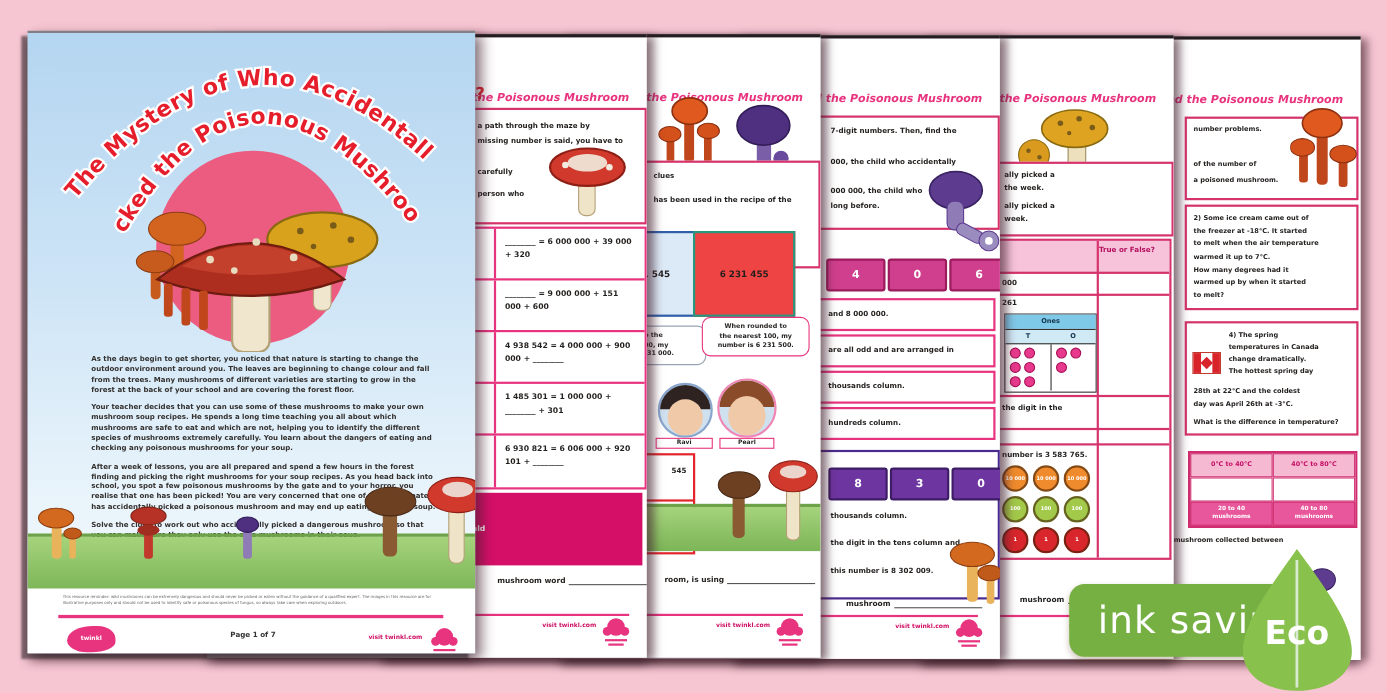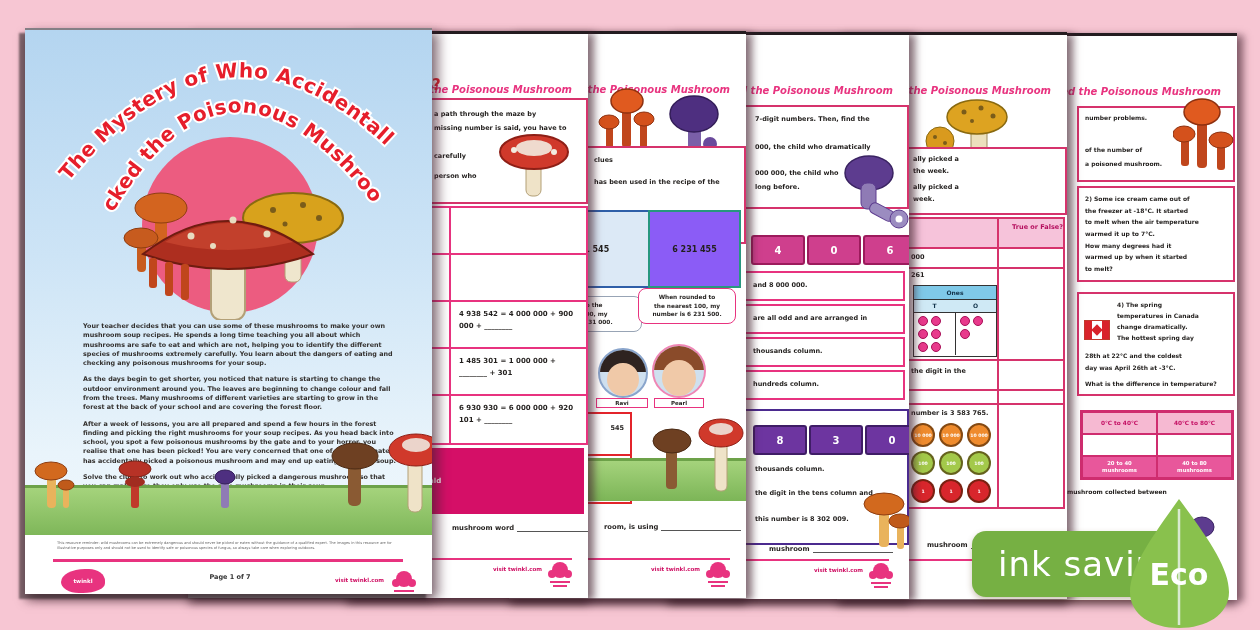--- a/index.html
+++ b/index.html
@@ -52,21 +52,21 @@
   .tile.purple{background:#6d35a0;border:2px solid #3f1d66;}
   .cluerow{position:absolute;left:56px;width:340px;height:30px;background:#fff;border:2px solid #e8337f;box-sizing:border-box;}
   .cluerow .frag{left:186px;top:8px;}
   .purplebox{position:absolute;background:#fff;border:2.5px solid #4b2a8f;}
 
   
   .tftable{position:absolute;border:2px solid #d6336c;background:#fff;}
   .tfvline{position:absolute;top:0;bottom:0;width:2px;background:#d6336c;}
   .tfhline{position:absolute;left:0;right:0;height:2px;background:#d6336c;}
   .tfhead{position:absolute;left:0;right:0;top:0;height:30px;background:#f6c3da;border-bottom:2px solid #d6336c;box-sizing:border-box;}
-  .tfheadlabel{position:absolute;left:158px;right:0;top:4px;text-align:right;color:#b50f5e;font-size:6.5px;font-weight:bold;line-height:1.3;}
+  .tfheadlabel{position:absolute;left:158px;right:0;top:4px;text-align:left;color:#b50f5e;font-size:6.5px;font-weight:bold;line-height:1.3;}
   .pvchart{position:absolute;border:1.5px solid #333;background:#fff;}
   .pvtitle{height:13px;background:#7fc9e8;color:#12334a;font-size:6px;font-weight:bold;text-align:center;line-height:13px;}
   .pvcols{display:flex;height:12px;background:#cfe9f5;border-top:1px solid #333;border-bottom:1px solid #333;}
   .pvcols div{flex:1;text-align:center;font-size:6px;font-weight:bold;color:#12334a;line-height:12px;}
   .pvdots{display:flex;height:42px;}
   .pvdots .col{flex:1;display:flex;flex-wrap:wrap;align-content:flex-start;padding:3px 4px;gap:3px;}
   .pvdots .col + .col{border-left:1px solid #333;}
   .dot{width:8px;height:8px;border-radius:50%;background:#e83a8c;border:1px solid #a80f57;}
   .pv{width:24px;height:24px;border-radius:50%;border:2px solid rgba(60,30,0,.6);color:#fff;font-size:4.6px;
       font-weight:bold;display:flex;align-items:center;justify-content:center;box-sizing:border-box;}
@@ -253,21 +253,21 @@
         <circle cx="22" cy="14" r="4" fill="#e8337f"></circle>
       <rect x="4" y="21" width="20" height="2" fill="#e8337f"></rect>
         <rect x="7" y="25" width="14" height="2" fill="#e8337f"></rect>
     </svg>
   </div>
 
   <div class="bpage" style="left:509px;top:32px;z-index:27;">
     <div class="phead">The Mystery of Who Accidentally Picked the Poisonous Mushroom</div>
     <div class="box" style="left:56px;top:70px;width:340px;height:100px;">
       <div class="frag" style="left:188px;top:8px;">7-digit numbers. Then, find the</div>
-      <div class="frag" style="left:188px;top:36px;">000, the child who dramatically</div>
+      <div class="frag" style="left:188px;top:36px;">000, the child who accidentally</div>
       <div class="frag" style="left:188px;top:62px;text-align:center;">000 000, the child who</div>
       <div class="frag" style="left:188px;top:76px;">long before.</div>
     </div>
     <svg style="position:absolute;left:330px;top:116px;z-index:2;" width="76" height="88" viewBox="0 0 76 88">
       <ellipse cx="30" cy="22" rx="24" ry="17" fill="#5d3c8f" stroke="#3a2362" stroke-width="1.5"></ellipse>
       <rect x="22" y="32" width="15" height="26" rx="6" fill="#8f7bb5" stroke="#5d3c8f"></rect>
       <rect x="34" y="50" width="26" height="11" rx="5" fill="#9b8cc0" stroke="#5d3c8f" transform="rotate(28 34 50)"></rect>
       <circle cx="60" cy="68" r="9" fill="#9b8cc0" stroke="#5d3c8f"></circle>
       <circle cx="60" cy="68" r="3.5" fill="#fff"></circle>
     </svg>
@@ -327,21 +327,21 @@
     <svg style="position:absolute;left:318px;top:58px;" width="60" height="66" viewBox="0 0 60 66">
       <rect x="24" y="30" width="13" height="32" rx="5" fill="#7a5fa8"></rect>
       <ellipse cx="30" cy="22" rx="24" ry="18" fill="#4e2f80" stroke="#331d58" stroke-width="1.5"></ellipse>
       <circle cx="46" cy="52" r="7" fill="#6a4a9c"></circle>
     </svg>
     <div class="box" style="left:58px;top:112px;width:338px;height:94px;">
       <div class="frag" style="left:188px;top:8px;">clues</div>
       <div class="frag" style="left:188px;top:30px;">has been used in the recipe of the</div>
     </div>
     <div class="numbox" style="left:176px;top:176px;width:126px;height:74px;background:#dce9f6;border:2.5px solid #2f5fa8;">6 231 545</div>
-    <div class="numbox" style="left:302px;top:176px;width:89px;height:74px;background:#8b5cf6;border:2.5px solid #27977f;">6 231 455</div>
+    <div class="numbox" style="left:284px;top:176px;width:89px;height:74px;background:#ef4444;border:2.5px solid #27977f;">6 231 455</div>
     <div class="bubble" style="left:168px;top:262px;width:116px;border:1px solid #98a4b5;">
       <div>rounded to the</div>
       <div>nearest 1 000, my</div>
       <div>number is 6 231 000.</div>
     </div>
     <div class="bubble" style="left:292px;top:254px;width:86px;border:1.5px solid #e8337f;">
       <div>When rounded to</div>
       <div>the nearest 100, my</div>
       <div>number is 6 231 500.</div>
     </div>
@@ -396,35 +396,37 @@
         <rect x="32" y="36" width="15" height="34" rx="6" fill="#efe3c8" stroke="#b3a077"></rect>
         <ellipse cx="40" cy="26" rx="34" ry="17" fill="#d0392b" stroke="#8e1f16" stroke-width="2"></ellipse>
         <ellipse cx="40" cy="22" rx="18" ry="8" fill="#f2ece0" opacity=".9"></ellipse>
         <circle cx="20" cy="24" r="3" fill="#f2ece0"></circle>
           <circle cx="60" cy="26" r="3" fill="#f2ece0"></circle>
       </svg>
     </div>
     <div class="eqtable" style="left:78px;top:172px;width:318px;">
       <div class="eqrow">
           <div class="eqlabel"></div>
+          <div class="eqval">________ = 6 000 000 + 39 000 + 320</div>
         </div>
       <div class="eqrow">
           <div class="eqlabel"></div>
+          <div class="eqval">________ = 9 000 000 + 151 000 + 600</div>
         </div>
       <div class="eqrow">
           <div class="eqlabel"></div>
           <div class="eqval">4 938 542 = 4 000 000 + 900 000 + ________</div>
         </div>
       <div class="eqrow">
           <div class="eqlabel"></div>
           <div class="eqval">1 485 301 = 1 000 000 + ________ + 301</div>
         </div>
       <div class="eqrow">
           <div class="eqlabel"></div>
-          <div class="eqval">6 930 930 = 6 000 000 + 920 101 + ________</div>
+          <div class="eqval">6 930 821 = 6 006 000 + 920 101 + ________</div>
         </div>
     </div>
     <div class="banner" style="left:78px;top:414px;width:318px;height:66px;">Emerald</div>
     <div class="sentence" style="left:244px;top:490px;">
       <span>mushroom word</span><span class="blank"></span>
     </div>
     <div class="rule" style="left:18px;top:524px;width:366px;"></div>
     <div class="visit" style="right:46px;top:532px;">visit twinkl.com</div>
     <svg class="logo-mark" style="right:14px;top:526px;position:absolute;" width="28" height="30" viewBox="0 0 28 30">
       <circle cx="14" cy="10" r="8" fill="#e8337f"></circle>
@@ -461,22 +463,22 @@
     </svg>
     <svg xmlns:xlink="http://www.w3.org/1999/xlink" style="position:absolute;left:8px;top:6px;" width="390" height="280" viewBox="0 0 390 280">
       <defs>
         <path id="arcA" d="M 40 140 Q 195 -44 358 115" fill="none"></path>
         <path id="arcB" d="M 78 180 Q 195 -22 342 170" fill="none"></path>
       </defs>
       <text class="arcText"><textPath xlink:href="#arcA" href="#arcA" startOffset="50%" text-anchor="middle">The Mystery of Who Accidentally</textPath></text>
       <text class="arcText"><textPath xlink:href="#arcB" href="#arcB" startOffset="50%" text-anchor="middle">Picked the Poisonous Mushroom</textPath></text>
     </svg>
     <div class="story">
+      <p>As the days begin to get shorter, you noticed that nature is starting to change the outdoor environment around you. The leaves are beginning to change colour and fall from the trees. Many mushrooms of different varieties are starting to grow in the forest at the back of your school and are covering the forest floor.</p>
       <p>Your teacher decides that you can use some of these mushrooms to make your own mushroom soup recipes. He spends a long time teaching you all about which mushrooms are safe to eat and which are not, helping you to identify the different species of mushrooms extremely carefully. You learn about the dangers of eating and checking any poisonous mushrooms for your soup.</p>
-      <p>As the days begin to get shorter, you noticed that nature is starting to change the outdoor environment around you. The leaves are beginning to change colour and fall from the trees. Many mushrooms of different varieties are starting to grow in the forest at the back of your school and are covering the forest floor.</p>
       <p>After a week of lessons, you are all prepared and spend a few hours in the forest finding and picking the right mushrooms for your soup recipes. As you head back into school, you spot a few poisonous mushrooms by the gate and to your horror, you realise that one has been picked! You are very concerned that one of your classmates has accidentally picked a poisonous mushroom and may end up eating it in their soup.</p>
       <p>Solve the clues to work out who accidentally picked a dangerous mushroom so that you can make sure they only use the safe mushrooms in their soup.</p>
     </div>
     <div class="grass"></div>
     <svg style="position:absolute;left:8px;top:428px;" width="42" height="56" viewBox="0 0 42 56">
       <rect x="14" y="16" width="9" height="34" rx="4" fill="#e9b35c"></rect>
       <ellipse cx="18" cy="13" rx="16" ry="9" fill="#d2691e" stroke="#8e3d10"></ellipse>
       <rect x="30" y="30" width="6" height="20" rx="3" fill="#e9b35c"></rect>
       <ellipse cx="33" cy="27" rx="8" ry="5" fill="#c05a1a" stroke="#8e3d10"></ellipse>
     </svg>

